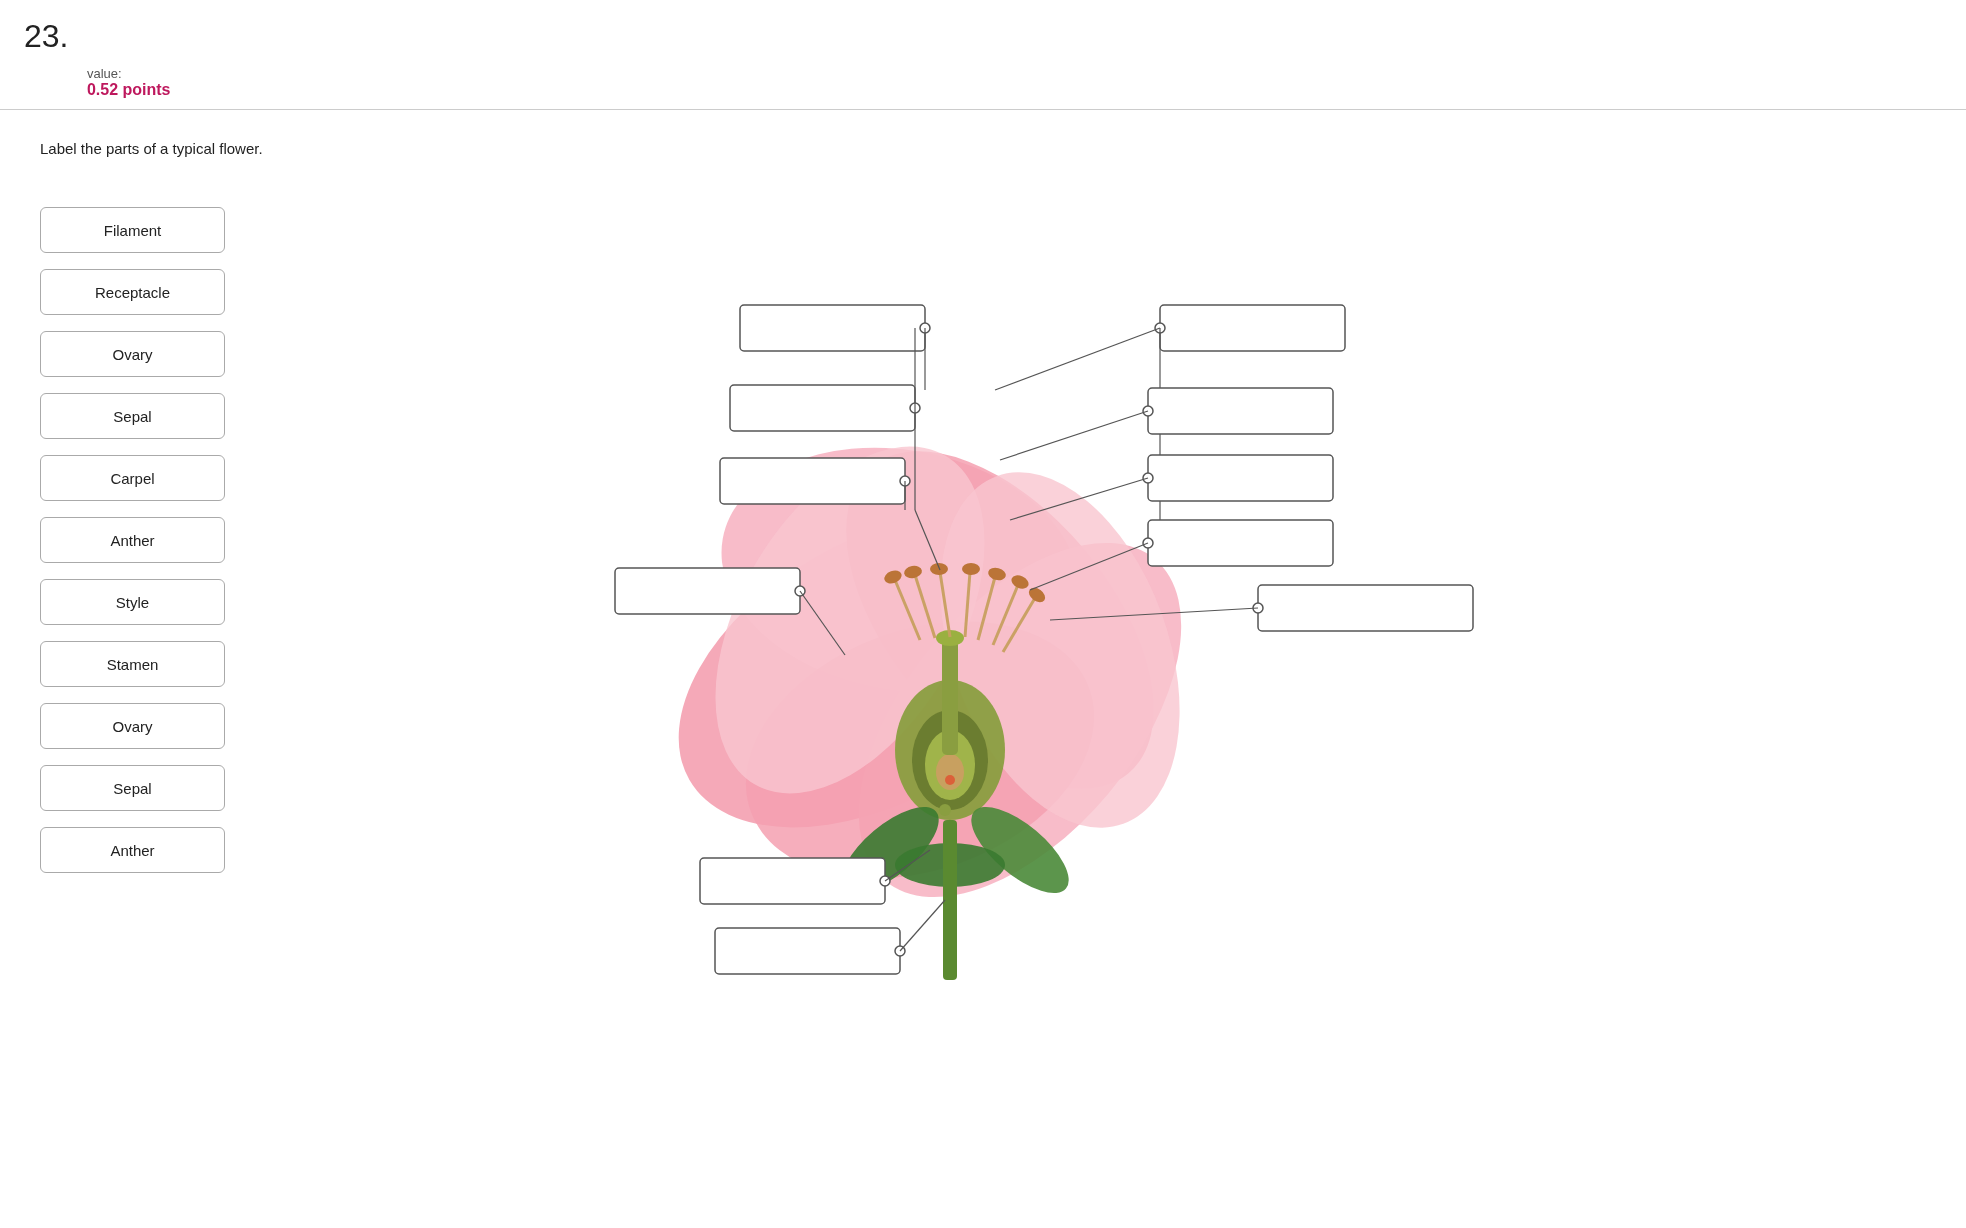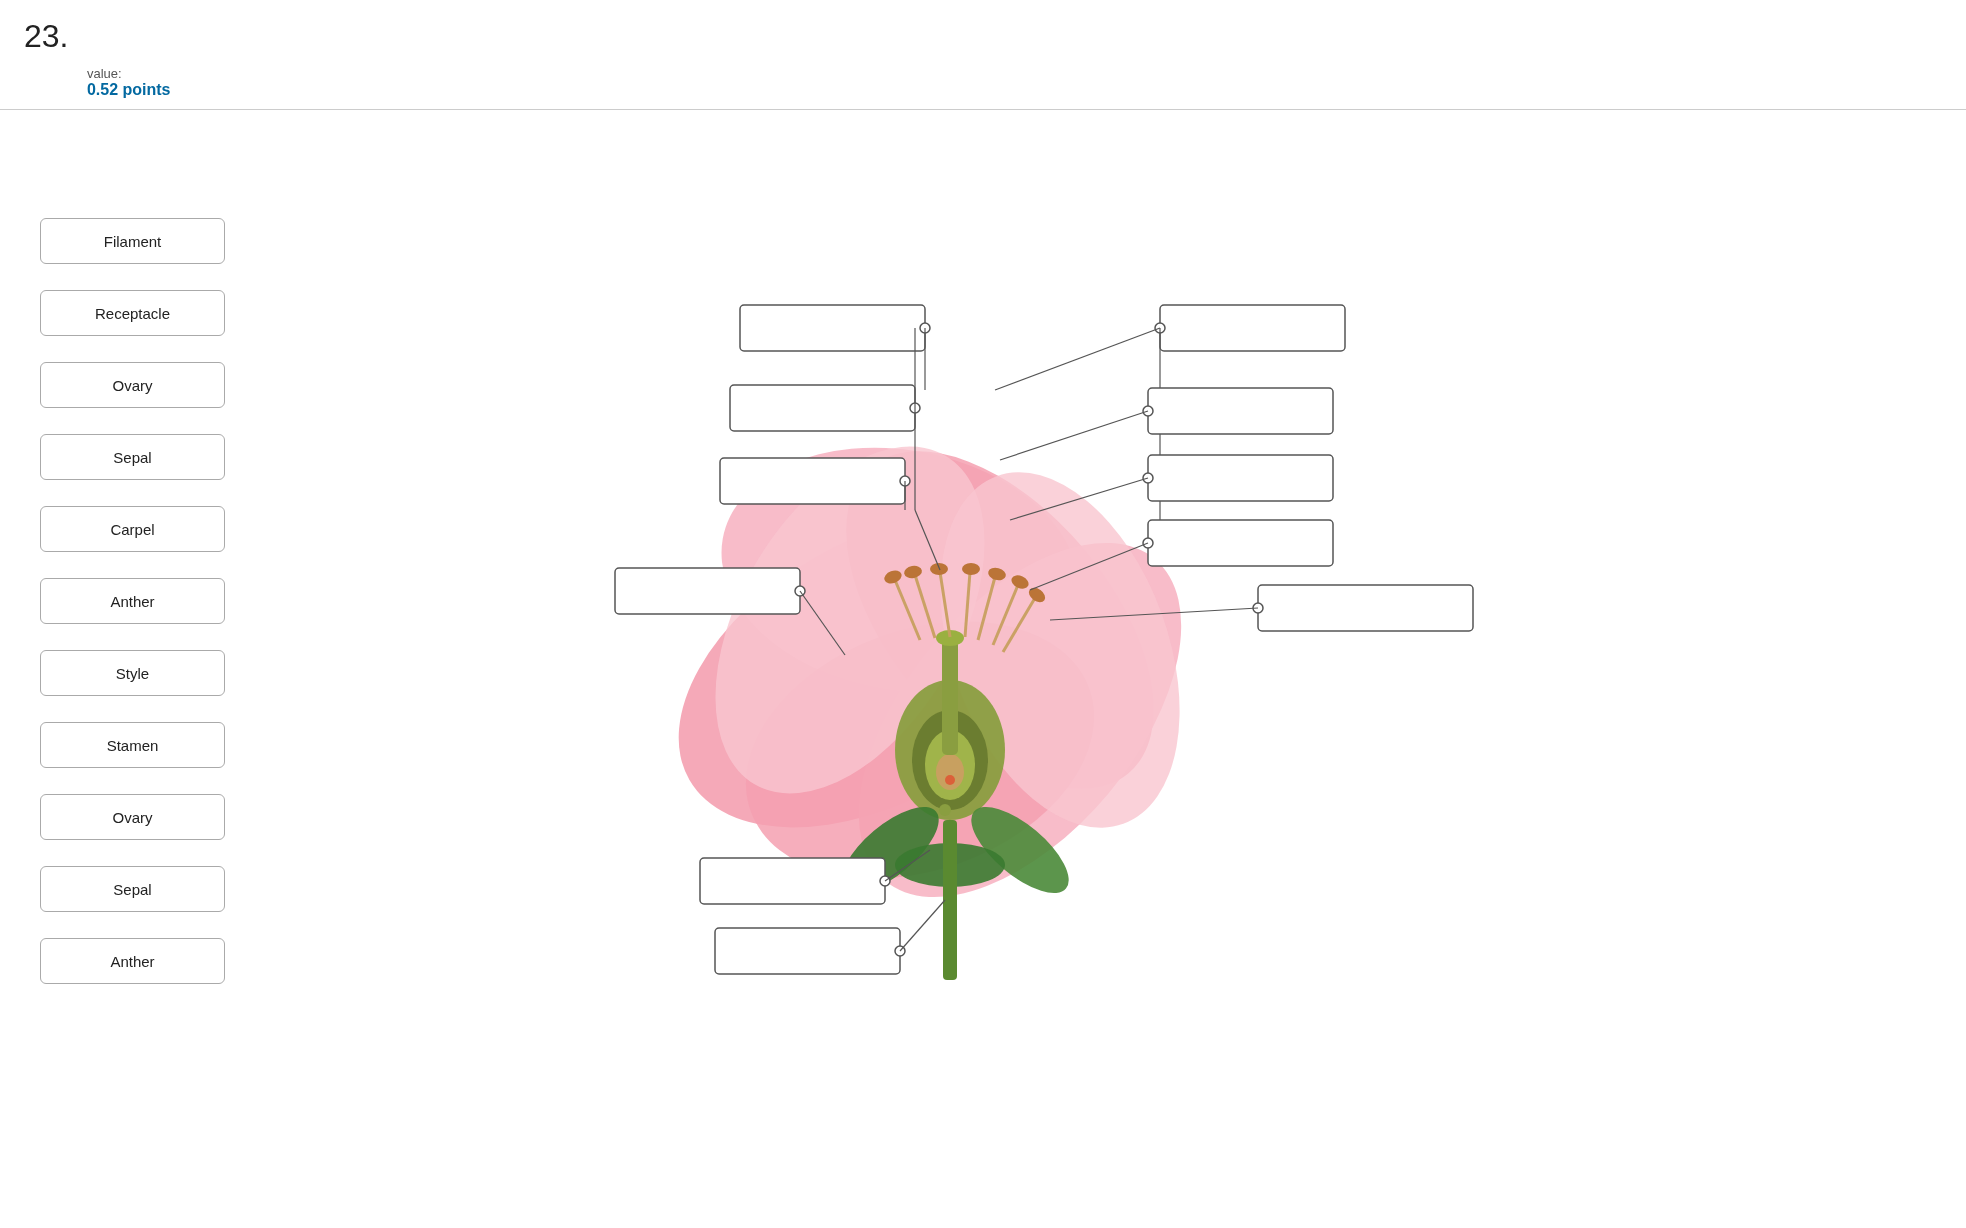--- a/index.html
+++ b/index.html
@@ -28,41 +28,41 @@
       vertical-align: top;
     }
     .value-label {
       font-size: 13px;
       color: #555;
       margin-top: 48px;
     }
     .value-points {
       font-size: 16px;
       font-weight: bold;
-      color: #0369a1;
+      color: #be185d;
     }
 
     .content {
       padding: 30px 40px;
       position: relative;
     }
 
     .instructions {
       font-size: 15px;
       margin-bottom: 30px;
       color: #222;
     }
 
     .label-list {
       position: absolute;
       left: 40px;
-      top: 108px;
+      top: 97px;
       display: flex;
       flex-direction: column;
-      gap: 26px;
+      gap: 16px;
     }
 
     .label-box {
       width: 185px;
       height: 46px;
       border: 1.5px solid #aaa;
       border-radius: 6px;
       display: flex;
       align-items: center;
       justify-content: center;
@@ -94,20 +94,21 @@
 
 <div class="header">
   <span class="question-number">23.</span>
   <div class="value-block">
     <div class="value-label">value:</div>
     <div class="value-points">0.52 points</div>
   </div>
 </div>
 
 <div class="content">
+  <div class="instructions">Label the parts of a typical flower.</div>
 
   <div class="label-list">
     <div class="label-box">Filament</div>
     <div class="label-box">Receptacle</div>
     <div class="label-box">Ovary</div>
     <div class="label-box">Sepal</div>
     <div class="label-box">Carpel</div>
     <div class="label-box">Anther</div>
     <div class="label-box">Style</div>
     <div class="label-box">Stamen</div>

